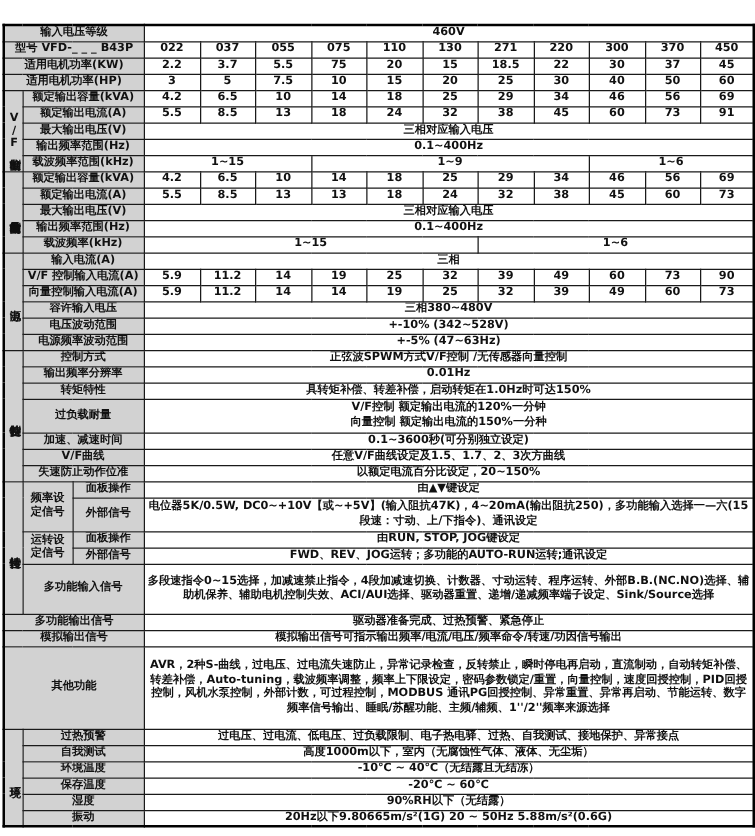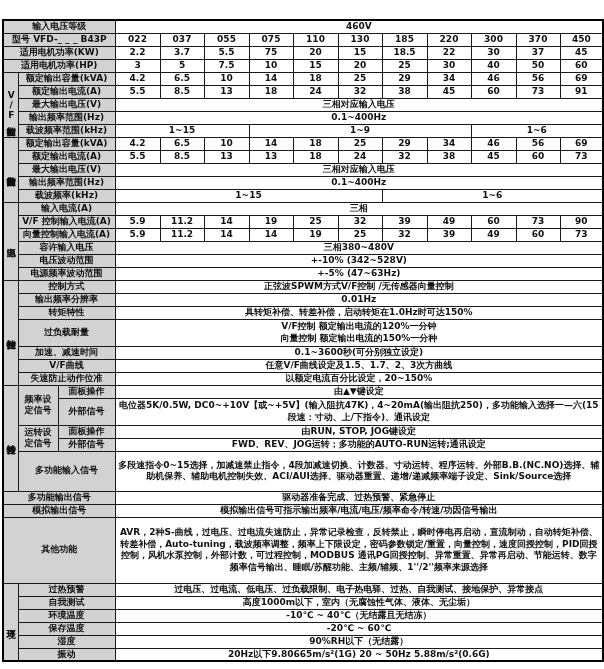--- a/index.html
+++ b/index.html
@@ -48,21 +48,21 @@
 </tr>
 
 <tr class="h1">
   <td class="lbl" colspan="3">型号 VFD-_ _ _ B43P</td>
 <td class="val">022</td>
           <td class="val">037</td>
           <td class="val">055</td>
           <td class="val">075</td>
           <td class="val">110</td>
           <td class="val">130</td>
-          <td class="val">185</td>
+          <td class="val">271</td>
           <td class="val">220</td>
           <td class="val">300</td>
           <td class="val">370</td>
           <td class="val">450</td>
         </tr>
 <tr class="h1">
   <td class="lbl" colspan="3">适用电机功率(KW)</td>
 <td class="val">2.2</td>
           <td class="val">3.7</td>
           <td class="val">5.5</td>

